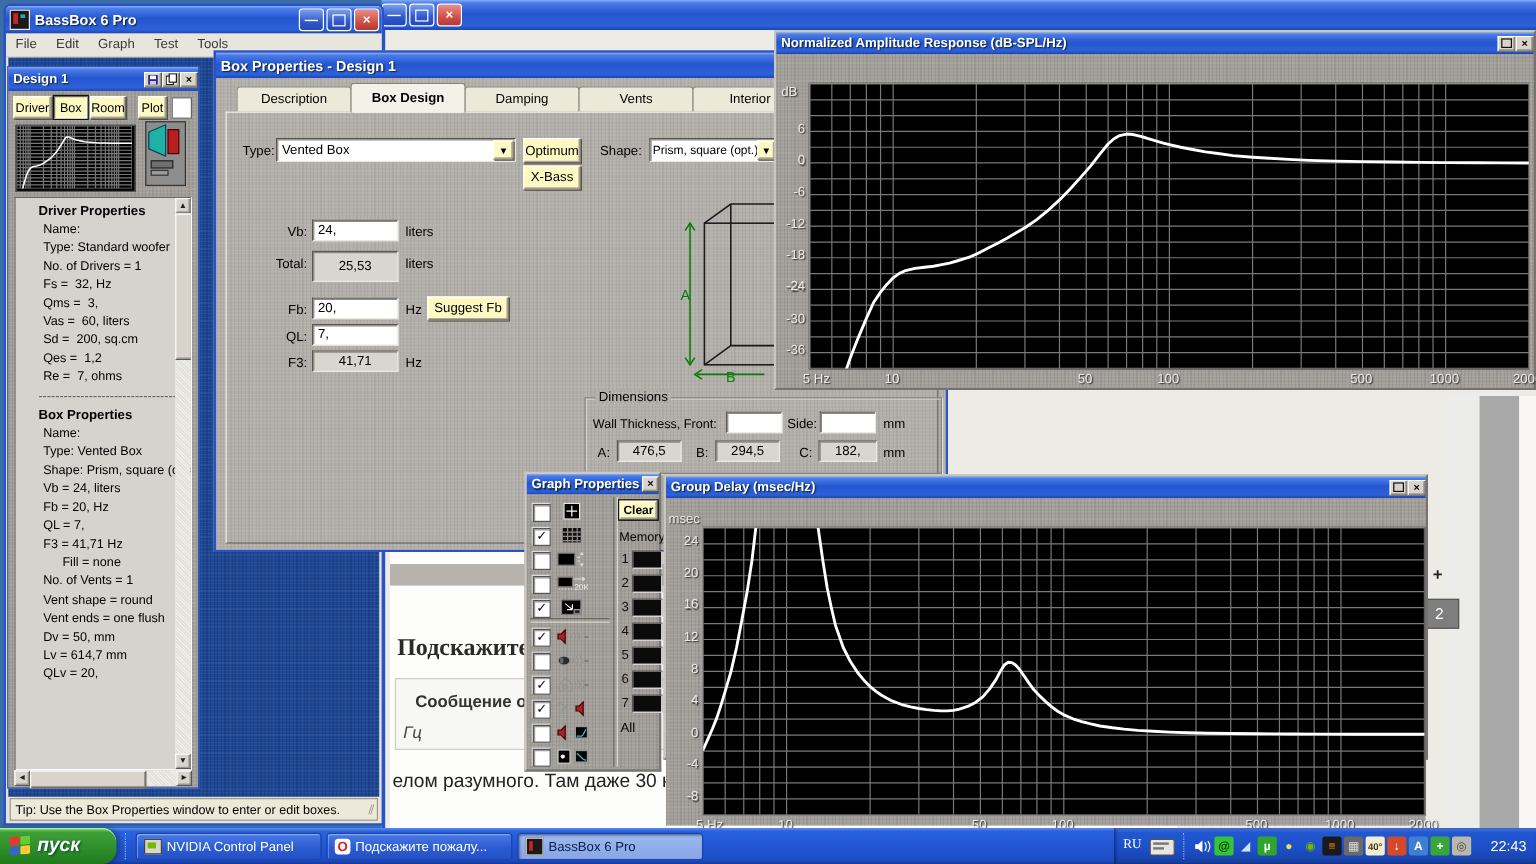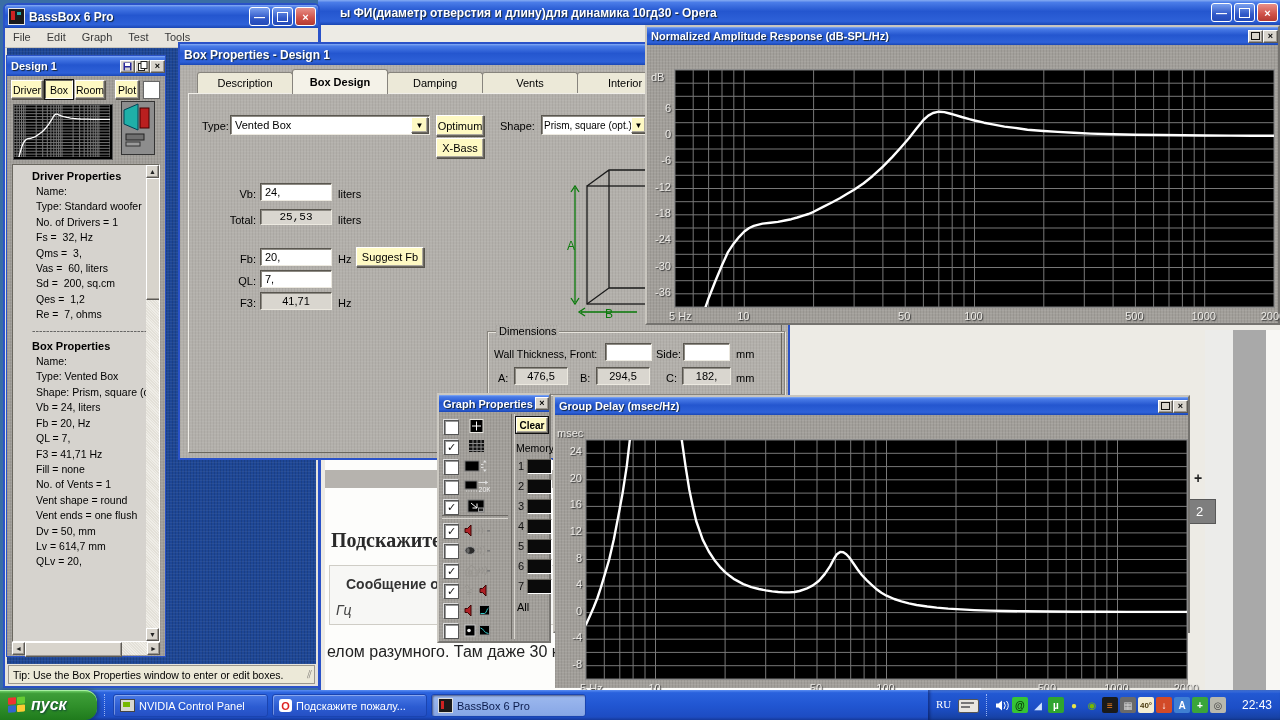--- a/index.html
+++ b/index.html
@@ -69,21 +69,20 @@
   .tray-ico{position:absolute;top:7px;width:16px;height:16px;border-radius:2px;display:flex;align-items:center;justify-content:center;
     font-size:10px;font-weight:bold;overflow:hidden;}
   .sep-dots{border-left:1px dotted #9ab4f4;}
 </style>
 </head>
 <body>
 
 <div id="screen">
 
   <div class="abs luna-title" style="left:318px;top:0;width:962px;height:25px;z-index:1;font-size:12px;">
-    <span class="t-text" style="padding-left:22px;">ы ФИ(диаметр отверстия и длину)для динамика 10гд30 - Opera</span>
     <span class="luna-btn">—</span>
     <span class="luna-btn">
         <span style="width:9px;height:8px;border:1px solid #fff;display:block;"></span>
       </span>
     <span class="luna-btn close">×</span>
   </div>
   <div class="abs" style="left:318px;top:25px;width:962px;height:665px;z-index:1;background:#edebe5;border-left:3px solid #2a52c8;box-sizing:border-box;">
     <div class="abs" style="left:4px;top:428px;width:656px;height:237px;background:#fdfdfb;"></div>
     <div class="abs" style="left:4px;top:445px;width:340px;height:18px;background:#b6b3ae;"></div>
     <div class="abs" style="left:10px;top:504px;font-size:20px;font-weight:bold;color:#2a2a2a;font-family:'Liberation Serif','DejaVu Serif',serif;">Подскажите пож</div>
@@ -222,21 +221,21 @@
           <div class="prop-line" style="padding-left: 4px;">Re =  7, ohms</div>
           <div class="prop-line" style="color: rgb(85, 85, 85); overflow: hidden;">---------------------------------------</div>
           <div class="prop-head">Box Properties</div>
           <div class="prop-line" style="padding-left: 4px; white-space: nowrap;">Name:</div>
           <div class="prop-line" style="padding-left: 4px; white-space: nowrap;">Type: Vented Box</div>
           <div class="prop-line" style="padding-left: 4px; white-space: nowrap;">Shape: Prism, square (optimu</div>
           <div class="prop-line" style="padding-left: 4px; white-space: nowrap;">Vb =  24, liters</div>
           <div class="prop-line" style="padding-left: 4px; white-space: nowrap;">Fb =  20, Hz</div>
           <div class="prop-line" style="padding-left: 4px; white-space: nowrap;">QL =  7,</div>
           <div class="prop-line" style="padding-left: 4px; white-space: nowrap;">F3 =  41,71 Hz</div>
-          <div class="prop-line" style="padding-left: 4px; white-space: nowrap;">Fill = none</div>
+          <div class="prop-line" style="padding-left: 4px; white-space: nowrap; margin-left: 16px;">Fill = none</div>
           <div class="prop-line" style="padding-left: 4px; white-space: nowrap;">No. of Vents = 1</div>
           <div class="prop-line" style="padding-left: 4px; white-space: nowrap;"> Vent shape = round</div>
           <div class="prop-line" style="padding-left: 4px; white-space: nowrap;"> Vent ends = one flush</div>
           <div class="prop-line" style="padding-left: 4px; white-space: nowrap;"> Dv =  50, mm</div>
           <div class="prop-line" style="padding-left: 4px; white-space: nowrap;"> Lv =  614,7 mm</div>
           <div class="prop-line" style="padding-left: 4px; white-space: nowrap;"> QLv =  20,</div>
         </div>
 
       <div class="abs" style="right:0;top:0;width:13px;height:100%;">
         <div class="sb-btn" style="width:13px;height:13px;">▲</div>
@@ -279,21 +278,21 @@
       <span style="flex:1;font-size:10px;white-space:nowrap;overflow:hidden;">Prism, square (opt.)</span>
       <span class="btn" style="width:15px;height:16px;font-size:8px;">▼</span>
     </div>
 
     <span class="lbl" style="left:44px;top:144px;width:32px;text-align:right;">Vb:</span>
     <div class="abs field" style="left:80px;top:139px;width:72px;height:18px;">
         <span>24,</span>
       </div>
     <span class="lbl" style="left:158px;top:144px;">liters</span>
     <span class="lbl" style="left:36px;top:170px;width:40px;text-align:right;">Total:</span>
-    <div class="abs field ro" style="left:80px;top:165px;width:72px;height:16px;font-family:Liberation Mono, monospace;">
+    <div class="abs field ro" style="left:80px;top:165px;width:72px;height:26px;">
         <span>25,53</span>
       </div>
     <span class="lbl" style="left:158px;top:170px;">liters</span>
 
     <span class="lbl" style="left:44px;top:209px;width:32px;text-align:right;">Fb:</span>
     <div class="abs field" style="left:80px;top:204px;width:72px;height:18px;">
         <span>20,</span>
       </div>
     <span class="lbl" style="left:158px;top:209px;">Hz</span>
     <div class="abs btn" style="left:176px;top:203px;width:68px;height:20px;">Suggest Fb</div>

